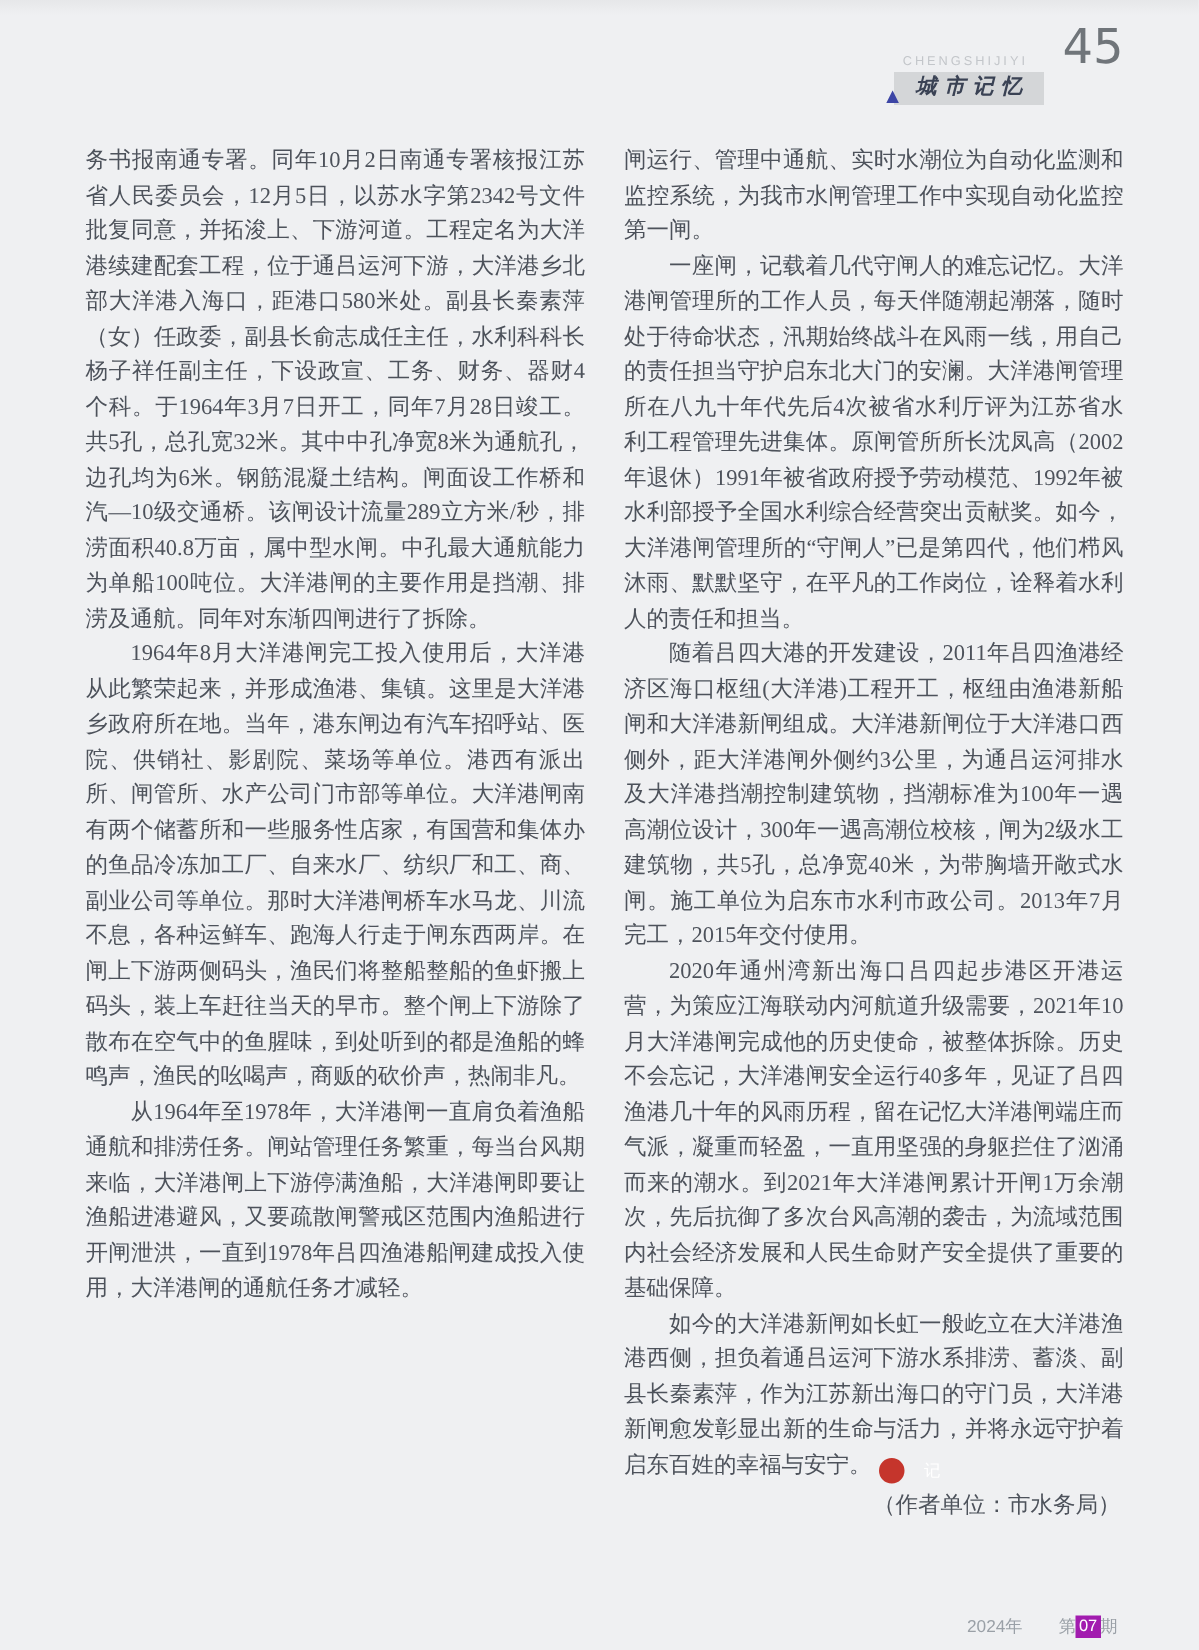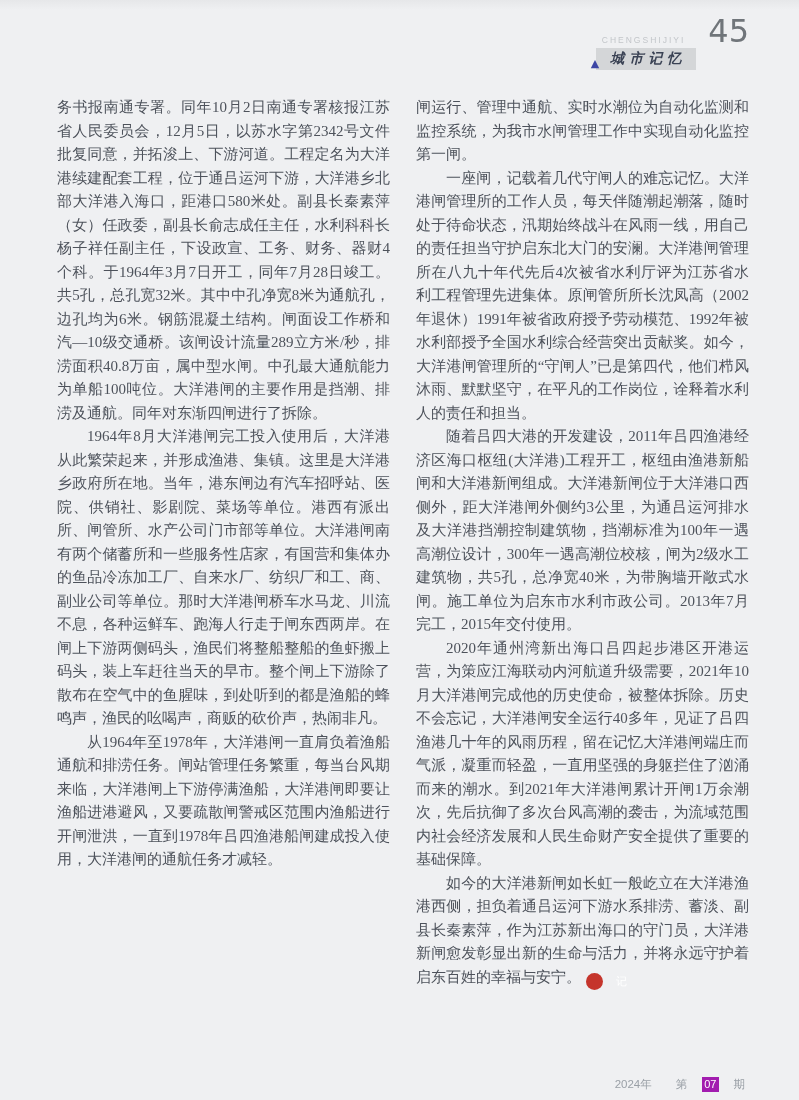--- a/index.html
+++ b/index.html
@@ -30,21 +30,21 @@
   .section-row { display: flex; align-items: flex-end; margin-top: 2px; }
   .tri {
     color: #3c45a5; font-size: 11px; line-height: 11px;
     font-family: "DejaVu Sans", sans-serif;
     margin-right: -3px; margin-bottom: 1px;
     position: relative; z-index: 2;
   }
   .section-box {
     background: #d4d6d8;
     padding: 2px 10px 3px 14px;
-    height: 17px; display: flex; align-items: flex-start;
+    height: 17px; display: flex; align-items: flex-end;
   }
   .section-title {
     font-family: "DejaVu Serif", serif;
     font-style: italic; font-weight: bold;
     font-size: 14px; letter-spacing: 5px;
     color: #3a4254; white-space: nowrap;
   }
   .page-number {
     font-family: "DejaVu Sans", "Liberation Sans", sans-serif;
     font-size: 32px; line-height: 34px;
@@ -91,21 +91,21 @@
   .footer {
     position: absolute; bottom: 8px; right: 54px;
     display: flex; align-items: center;
     font-family: "Liberation Sans", sans-serif;
     font-size: 11.5px; color: #9aa0a7;
   }
   .footer .year { margin-right: 24px; }
   .issue-box {
     background: #a21caf; color: #ffffff;
     font-size: 11px; line-height: 13px;
-    padding: 1px 2px; margin: 0 15px;
+    padding: 1px 2px; margin: 0 0;
   }
 </style>
 </head>
 <body>
 
 <div class="top-shade"></div>
 
 <div class="header">
   <div class="header-title-group">
     <div class="eyebrow">CHENGSHIJIYI</div>
@@ -124,20 +124,21 @@
     <p class="cont">务书报南通专署。同年10月2日南通专署核报江苏省人民委员会，12月5日，以苏水字第2342号文件批复同意，并拓浚上、下游河道。工程定名为大洋港续建配套工程，位于通吕运河下游，大洋港乡北部大洋港入海口，距港口580米处。副县长秦素萍（女）任政委，副县长俞志成任主任，水利科科长杨子祥任副主任，下设政宣、工务、财务、器财4个科。于1964年3月7日开工，同年7月28日竣工。共5孔，总孔宽32米。其中中孔净宽8米为通航孔，边孔均为6米。钢筋混凝土结构。闸面设工作桥和汽—10级交通桥。该闸设计流量289立方米/秒，排涝面积40.8万亩，属中型水闸。中孔最大通航能力为单船100吨位。大洋港闸的主要作用是挡潮、排涝及通航。同年对东渐四闸进行了拆除。</p>
     <p>1964年8月大洋港闸完工投入使用后，大洋港从此繁荣起来，并形成渔港、集镇。这里是大洋港乡政府所在地。当年，港东闸边有汽车招呼站、医院、供销社、影剧院、菜场等单位。港西有派出所、闸管所、水产公司门市部等单位。大洋港闸南有两个储蓄所和一些服务性店家，有国营和集体办的鱼品冷冻加工厂、自来水厂、纺织厂和工、商、副业公司等单位。那时大洋港闸桥车水马龙、川流不息，各种运鲜车、跑海人行走于闸东西两岸。在闸上下游两侧码头，渔民们将整船整船的鱼虾搬上码头，装上车赶往当天的早市。整个闸上下游除了散布在空气中的鱼腥味，到处听到的都是渔船的蜂鸣声，渔民的吆喝声，商贩的砍价声，热闹非凡。</p>
     <p>从1964年至1978年，大洋港闸一直肩负着渔船通航和排涝任务。闸站管理任务繁重，每当台风期来临，大洋港闸上下游停满渔船，大洋港闸即要让渔船进港避风，又要疏散闸警戒区范围内渔船进行开闸泄洪，一直到1978年吕四渔港船闸建成投入使用，大洋港闸的通航任务才减轻。</p>
   </div>
   <div class="col">
     <p class="cont">闸运行、管理中通航、实时水潮位为自动化监测和监控系统，为我市水闸管理工作中实现自动化监控第一闸。</p>
     <p>一座闸，记载着几代守闸人的难忘记忆。大洋港闸管理所的工作人员，每天伴随潮起潮落，随时处于待命状态，汛期始终战斗在风雨一线，用自己的责任担当守护启东北大门的安澜。大洋港闸管理所在八九十年代先后4次被省水利厅评为江苏省水利工程管理先进集体。原闸管所所长沈凤高（2002年退休）1991年被省政府授予劳动模范、1992年被水利部授予全国水利综合经营突出贡献奖。如今，大洋港闸管理所的“守闸人”已是第四代，他们栉风沐雨、默默坚守，在平凡的工作岗位，诠释着水利人的责任和担当。</p>
     <p>随着吕四大港的开发建设，2011年吕四渔港经济区海口枢纽(大洋港)工程开工，枢纽由渔港新船闸和大洋港新闸组成。大洋港新闸位于大洋港口西侧外，距大洋港闸外侧约3公里，为通吕运河排水及大洋港挡潮控制建筑物，挡潮标准为100年一遇高潮位设计，300年一遇高潮位校核，闸为2级水工建筑物，共5孔，总净宽40米，为带胸墙开敞式水闸。施工单位为启东市水利市政公司。2013年7月完工，2015年交付使用。</p>
     <p>2020年通州湾新出海口吕四起步港区开港运营，为策应江海联动内河航道升级需要，2021年10月大洋港闸完成他的历史使命，被整体拆除。历史不会忘记，大洋港闸安全运行40多年，见证了吕四渔港几十年的风雨历程，留在记忆大洋港闸端庄而气派，凝重而轻盈，一直用坚强的身躯拦住了汹涌而来的潮水。到2021年大洋港闸累计开闸1万余潮次，先后抗御了多次台风高潮的袭击，为流域范围内社会经济发展和人民生命财产安全提供了重要的基础保障。</p>
     <p><span>如今的大洋港新闸如长虹一般屹立在大洋港渔港西侧，担负着通吕运河下游水系排涝、蓄淡、副县长秦素萍，作为江苏新出海口的守门员，大洋港新闸愈发彰显出新的生命与活力，并将永远守护着启东百姓的幸福与安宁。</span><span class="seal">记</span></p>
+    <div class="author-line">（作者单位：市水务局）</div>
   </div>
 </div>
 
 <div class="footer">
   <span class="year">2024年</span>
   <span>第</span>
   <span class="issue-box">07</span>
   <span>期</span>
 </div>
 

